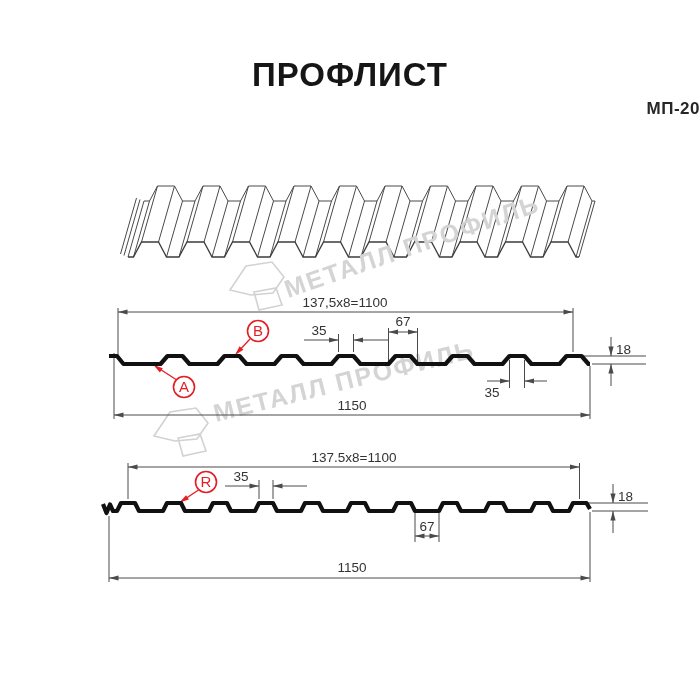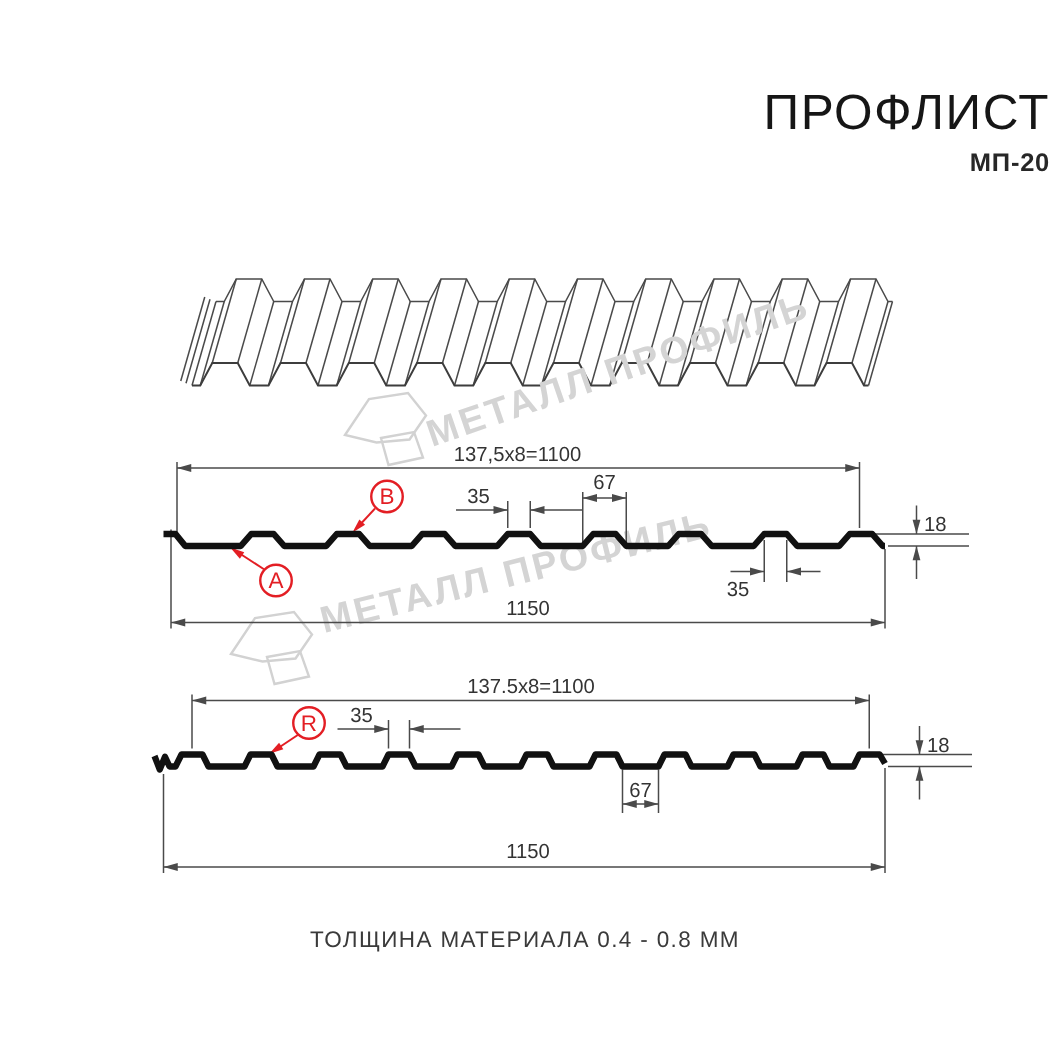--- a/index.html
+++ b/index.html
@@ -1,19 +1,19 @@
 <!DOCTYPE html>
 <html><head>
 <meta charset="utf-8">
 <style>
   html,body{margin:0;padding:0;background:#fff;}
   .page{position:relative;width:700px;height:700px;background:#fff;overflow:hidden;
         font-family:"Liberation Sans",sans-serif;}
-  .title{position:absolute;top:56px;left:0;width:100%;text-align:right;
-         font-size:33px;font-weight:400;letter-spacing:1px;color:#161616;}
+  .title{position:absolute;top:56px;left:0;width:100%;text-align:center;
+         font-size:33px;font-weight:700;letter-spacing:1px;color:#161616;}
   .subtitle{position:absolute;top:99px;left:0;width:100%;text-align:right;
          font-size:17px;font-weight:700;letter-spacing:.5px;color:#272727;}
   .footer{position:absolute;top:618px;left:0;width:100%;text-align:center;
          font-size:15px;font-weight:400;letter-spacing:.9px;color:#3a3a3a;}
   svg{position:absolute;left:0;top:0;}
   .prof{fill:none;stroke:#111;stroke-width:4.2;stroke-linejoin:round;stroke-linecap:butt;}
   .wm{fill:none;stroke:#d2d2d2;stroke-width:1.6;stroke-linejoin:miter;}
   .wmtext{fill:#d4d4d4;font-size:25px;font-weight:700;letter-spacing:2px;
           font-family:"Liberation Sans",sans-serif;}
   .dimtext{fill:#333;font-size:13.5px;font-family:"Liberation Sans",sans-serif;text-anchor:middle;}
@@ -186,14 +186,13 @@
       <text class="dimtext" x="354" y="462">137.5x8=1100</text>
       <text class="dimtext" x="241" y="481">35</text>
       <text class="dimtext" x="427" y="531">67</text>
       <text class="dimtext start" x="618" y="501">18</text>
       <text class="dimtext" x="352" y="572">1150</text>
       <circle class="lblc" cx="206" cy="482" r="10.5"></circle>
       <text class="lbl" x="206" y="487">R</text>
     </g>
   </svg>
 
-  <div class="footer">ТОЛЩИНА МАТЕРИАЛА 0.4 - 0.8 ММ</div>
 </div>
 
 </body></html>

